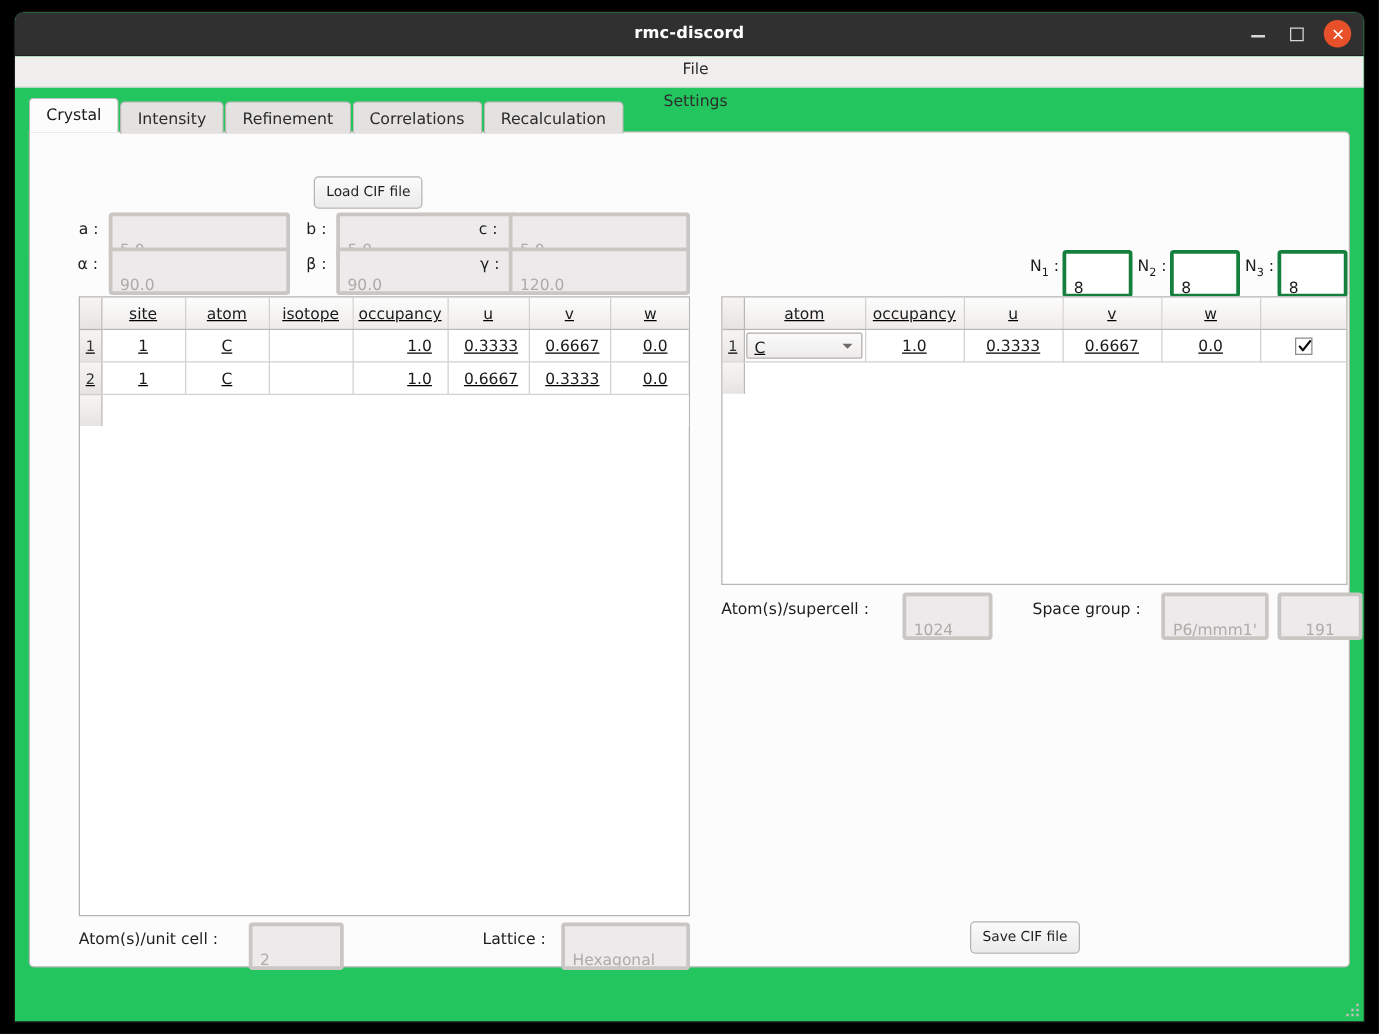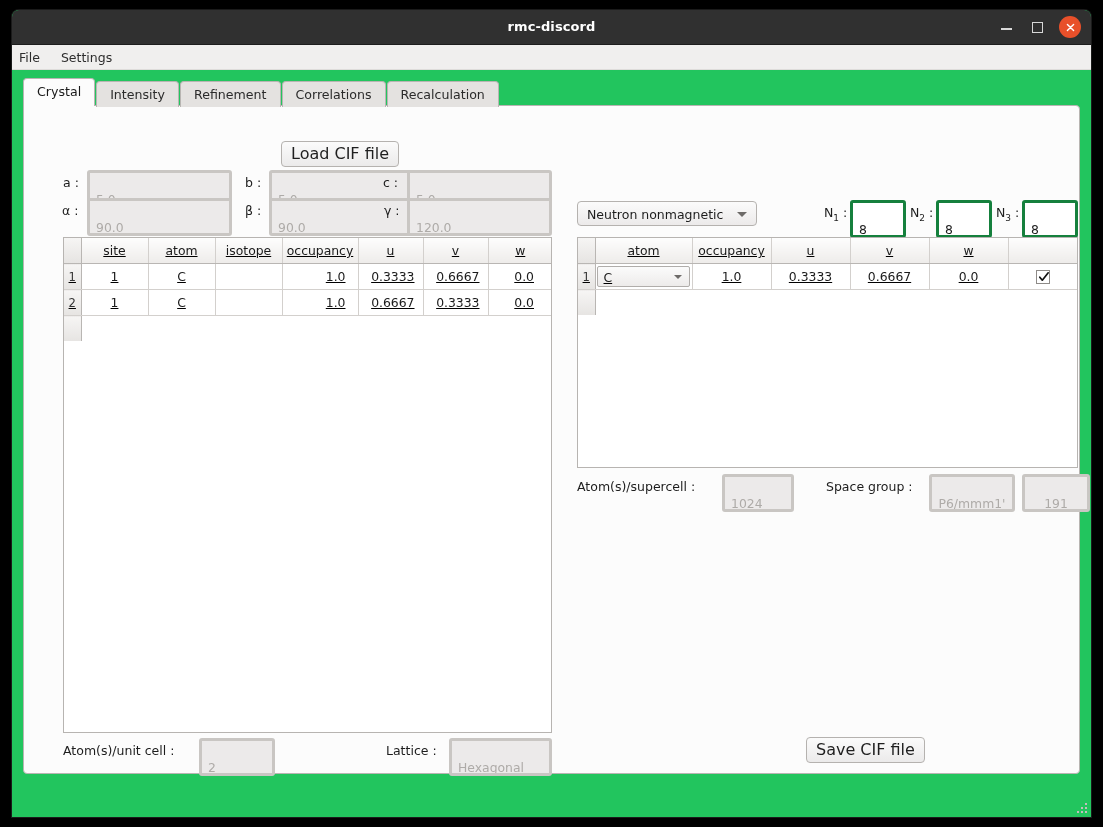--- a/index.html
+++ b/index.html
@@ -88,21 +88,23 @@
   }
   .winbtn.close svg { display: block; }
 
   
   .menubar {
     height: 24px;
     background: #f0efee;
     border-bottom: 1px solid #dedcda;
     display: flex;
     align-items: center;
+    padding-left: 10px;
     gap: 7px;
+    flex-direction: column;
   }
   .menuitem {
     font-size: 12.5px;
     color: #2d2d2d;
     padding: 2px 7px;
     border-radius: 3px;
     cursor: default;
   }
 
   
@@ -154,27 +156,26 @@
     z-index: 2;
   }
 
   .pane { position: absolute; }
 
   
   .btn {
     background: linear-gradient(#fbfbfb, #ebeaea);
     border: 1px solid #b5b2af;
     border-radius: 4px;
-    font-size: 16px;
+    font-size: 11px;
     color: #1f1f1f;
     padding: 4px 9px 5px 9px;
     cursor: default;
     display: inline-block;
     line-height: 15px;
-    margin-left: 30px;
   }
 
   .lbl {
     font-size: 12.5px;
     color: #1d1d1d;
     white-space: nowrap;
   }
 
   .field {
     border: 3px solid #15803d;
@@ -436,24 +437,20 @@
 
       <div class="lbl" style="position:absolute;left:39px;top:637px;">Atom(s)/unit cell :</div>
       <div class="field disabled" style="position:absolute;left:175px;top:632px;width:76px;">2</div>
 
       <div class="lbl" style="position:absolute;left:362px;top:637px;">Lattice :</div>
       <div class="field disabled" style="position:absolute;left:425px;top:632px;width:103px;">Hexagonal</div>
     </div>
 
     <div class="pane" style="left:530px;top:0;width:525px;height:667px;">
 
-      <div class="combo" style="position:absolute;left:23px;top:95px;width:180px;">
-        <span>Neutron nonmagnetic</span>
-        <span class="arrow"></span>
-      </div>
 
       <div class="lbl" style="position:absolute;left:270px;top:99px;">
         <span>N</span><span class="sub">1</span><span> :</span>
       </div>
       <div class="field" style="position:absolute;left:296px;top:94px;width:56px;">8</div>
 
       <div class="lbl" style="position:absolute;left:356px;top:99px;">
         <span>N</span><span class="sub">2</span><span> :</span>
       </div>
       <div class="field" style="position:absolute;left:382px;top:94px;width:56px;">8</div>

